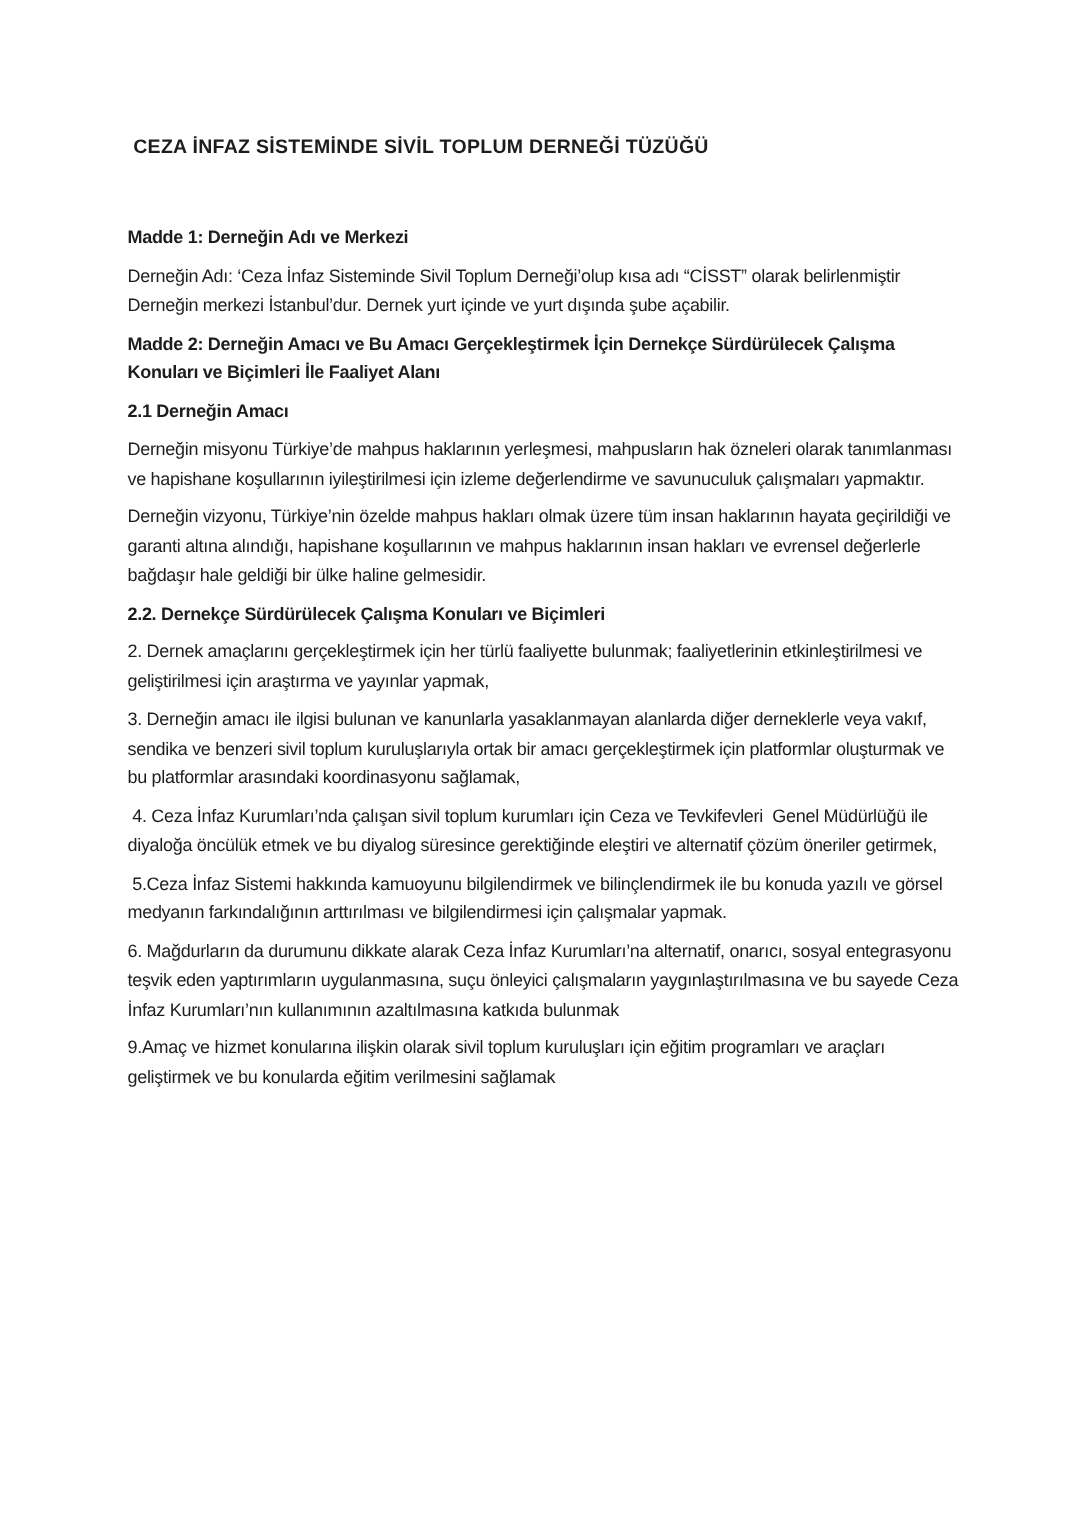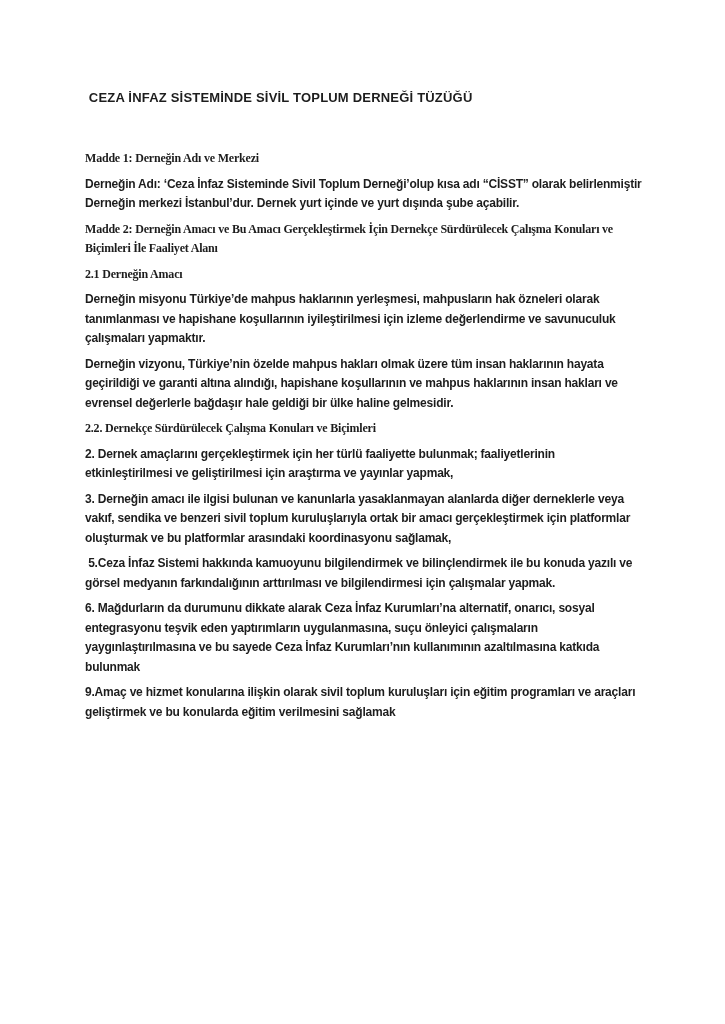--- a/index.html
+++ b/index.html
@@ -29,25 +29,24 @@
     margin: 0 0 41px 0;
     white-space: pre-wrap;
   }
   .heading {
     font-size: 12px;
     font-weight: 700;
     line-height: 19.5px;
     letter-spacing: -0.2px;
     margin: 0 0 6px 0;
     white-space: pre-wrap;
-    font-family: Liberation Serif, serif;
   }
   .para {
     font-size: 12px;
-    font-weight: 700;
+    font-weight: 400;
     line-height: 19.5px;
     letter-spacing: -0.2px;
     margin: 0 0 6px 0;
     white-space: pre-wrap;
   }
 </style>
 </head>
 <body>
 
 <main class="page">
@@ -66,20 +65,21 @@
 
   <p class="para">Derneğin vizyonu, Türkiye’nin özelde mahpus hakları olmak üzere tüm insan haklarının hayata geçirildiği ve garanti altına alındığı, hapishane koşullarının ve mahpus haklarının insan hakları ve evrensel değerlerle bağdaşır hale geldiği bir ülke haline gelmesidir.</p>
 
   <h3 class="heading">2.2. Dernekçe Sürdürülecek Çalışma Konuları ve Biçimleri</h3>
 
 
   <p class="para">2. Dernek amaçlarını gerçekleştirmek için her türlü faaliyette bulunmak; faaliyetlerinin etkinleştirilmesi ve geliştirilmesi için araştırma ve yayınlar yapmak,</p>
 
   <p class="para">3. Derneğin amacı ile ilgisi bulunan ve kanunlarla yasaklanmayan alanlarda diğer derneklerle veya vakıf, sendika ve benzeri sivil toplum kuruluşlarıyla ortak bir amacı gerçekleştirmek için platformlar oluşturmak ve bu platformlar arasındaki koordinasyonu sağlamak,</p>
 
+  <p class="para"> 4. Ceza İnfaz Kurumları’nda çalışan sivil toplum kurumları için Ceza ve Tevkifevleri  Genel Müdürlüğü ile diyaloğa öncülük etmek ve bu diyalog süresince gerektiğinde eleştiri ve alternatif çözüm öneriler getirmek,</p>
 
   <p class="para"> 5.Ceza İnfaz Sistemi hakkında kamuoyunu bilgilendirmek ve bilinçlendirmek ile bu konuda yazılı ve görsel medyanın farkındalığının arttırılması ve bilgilendirmesi için çalışmalar yapmak.</p>
 
   <p class="para">6. Mağdurların da durumunu dikkate alarak Ceza İnfaz Kurumları’na alternatif, onarıcı, sosyal entegrasyonu teşvik eden yaptırımların uygulanmasına, suçu önleyici çalışmaların yaygınlaştırılmasına ve bu sayede Ceza İnfaz Kurumları’nın kullanımının azaltılmasına katkıda bulunmak</p>
 
 
 
   <p class="para">9.Amaç ve hizmet konularına ilişkin olarak sivil toplum kuruluşları için eğitim programları ve araçları geliştirmek ve bu konularda eğitim verilmesini sağlamak</p>
 
 </main>

